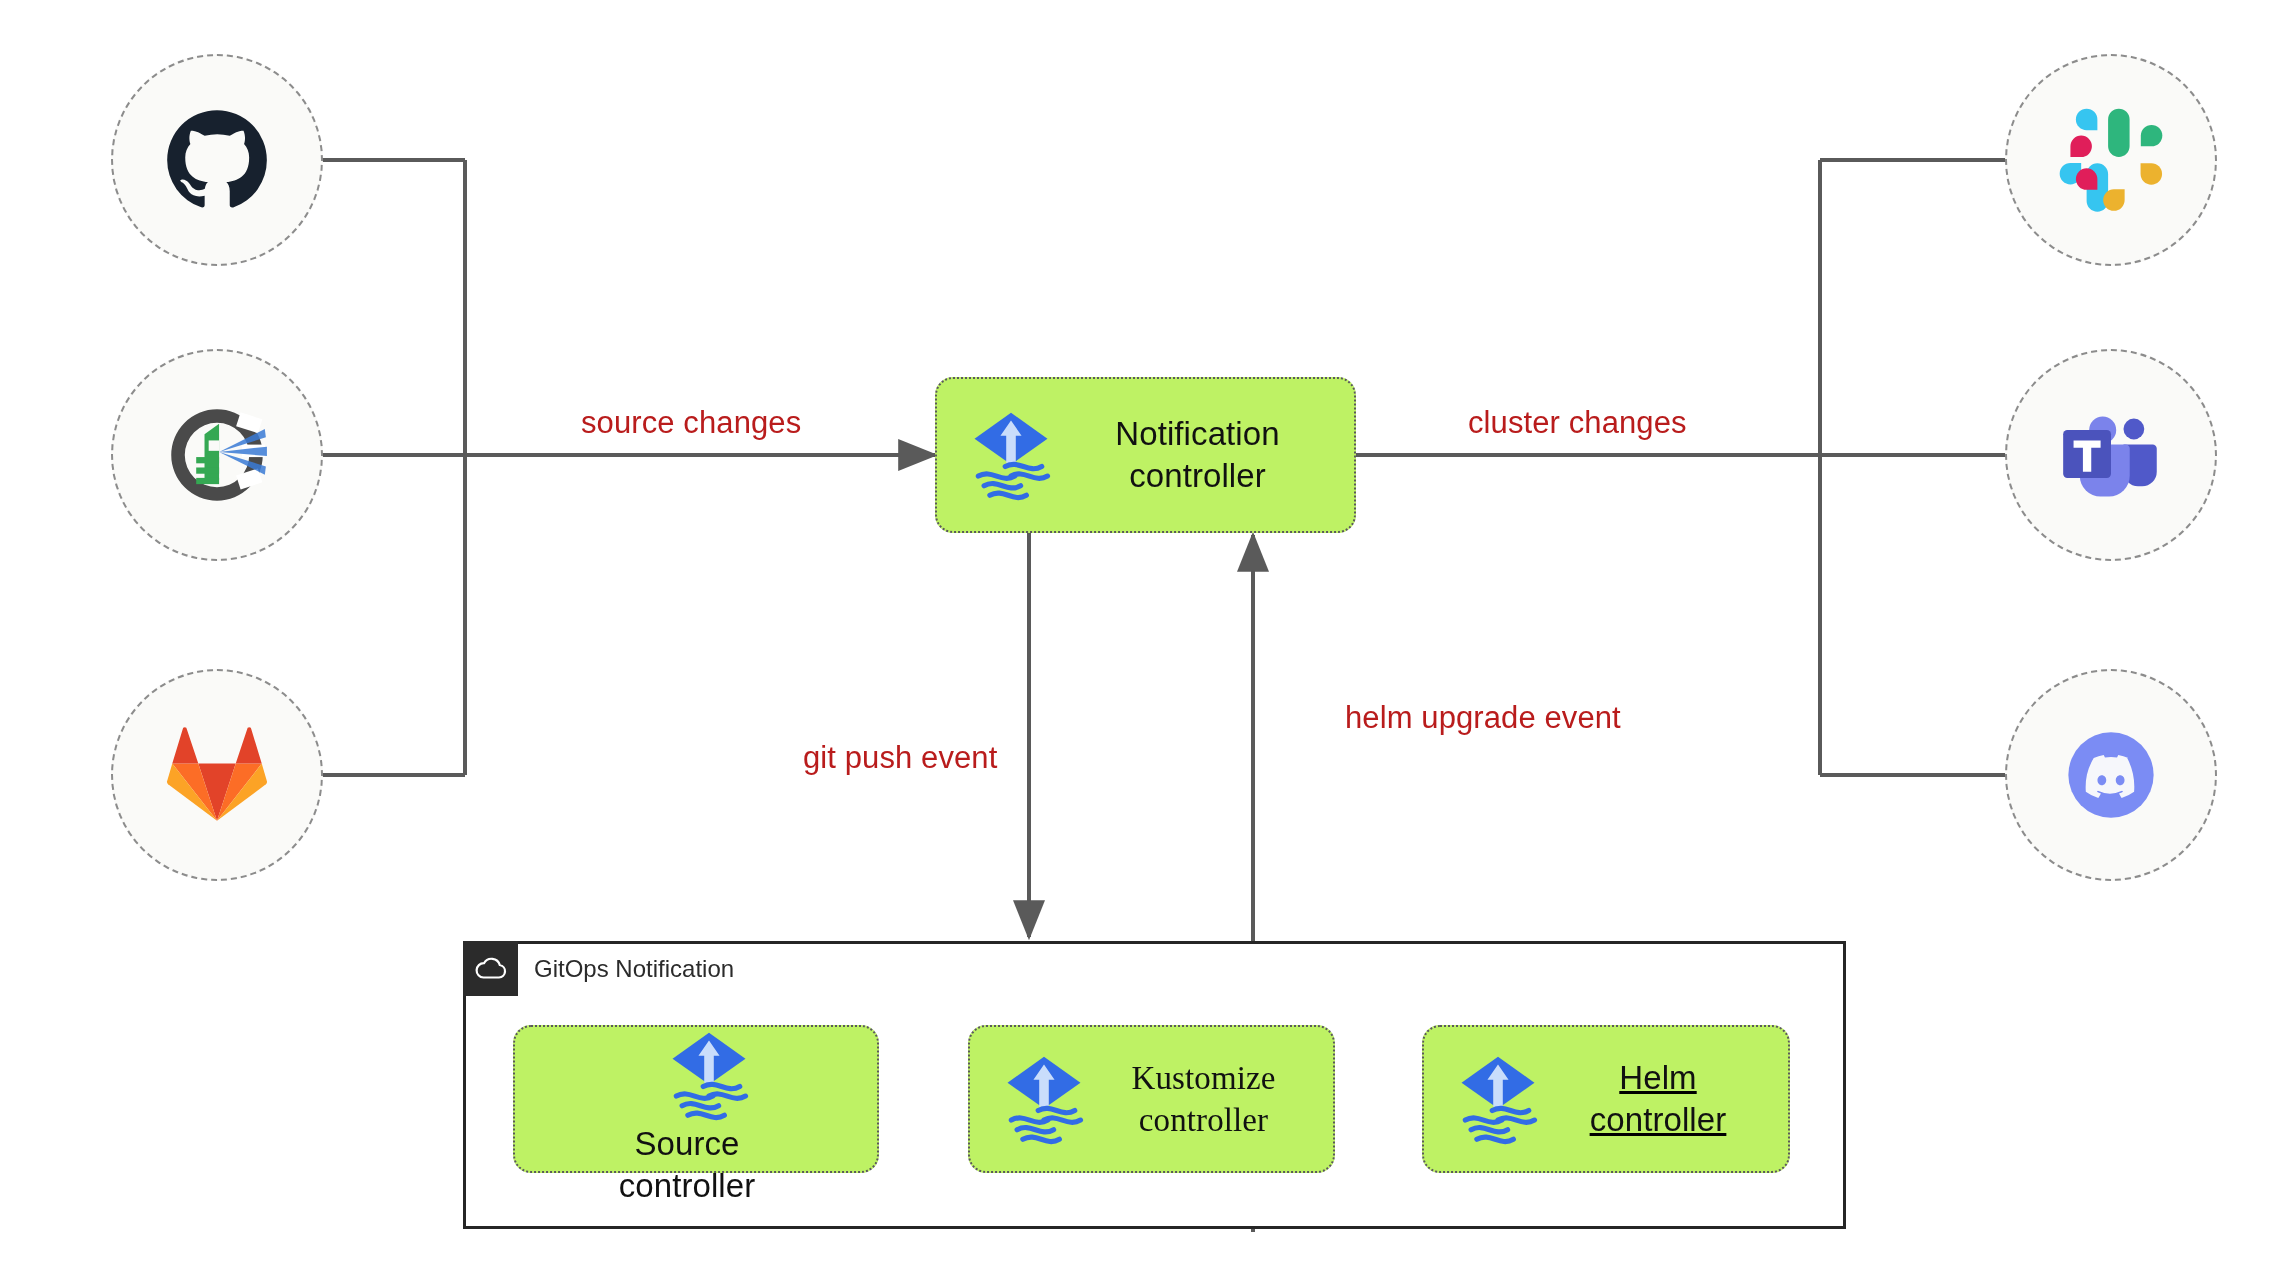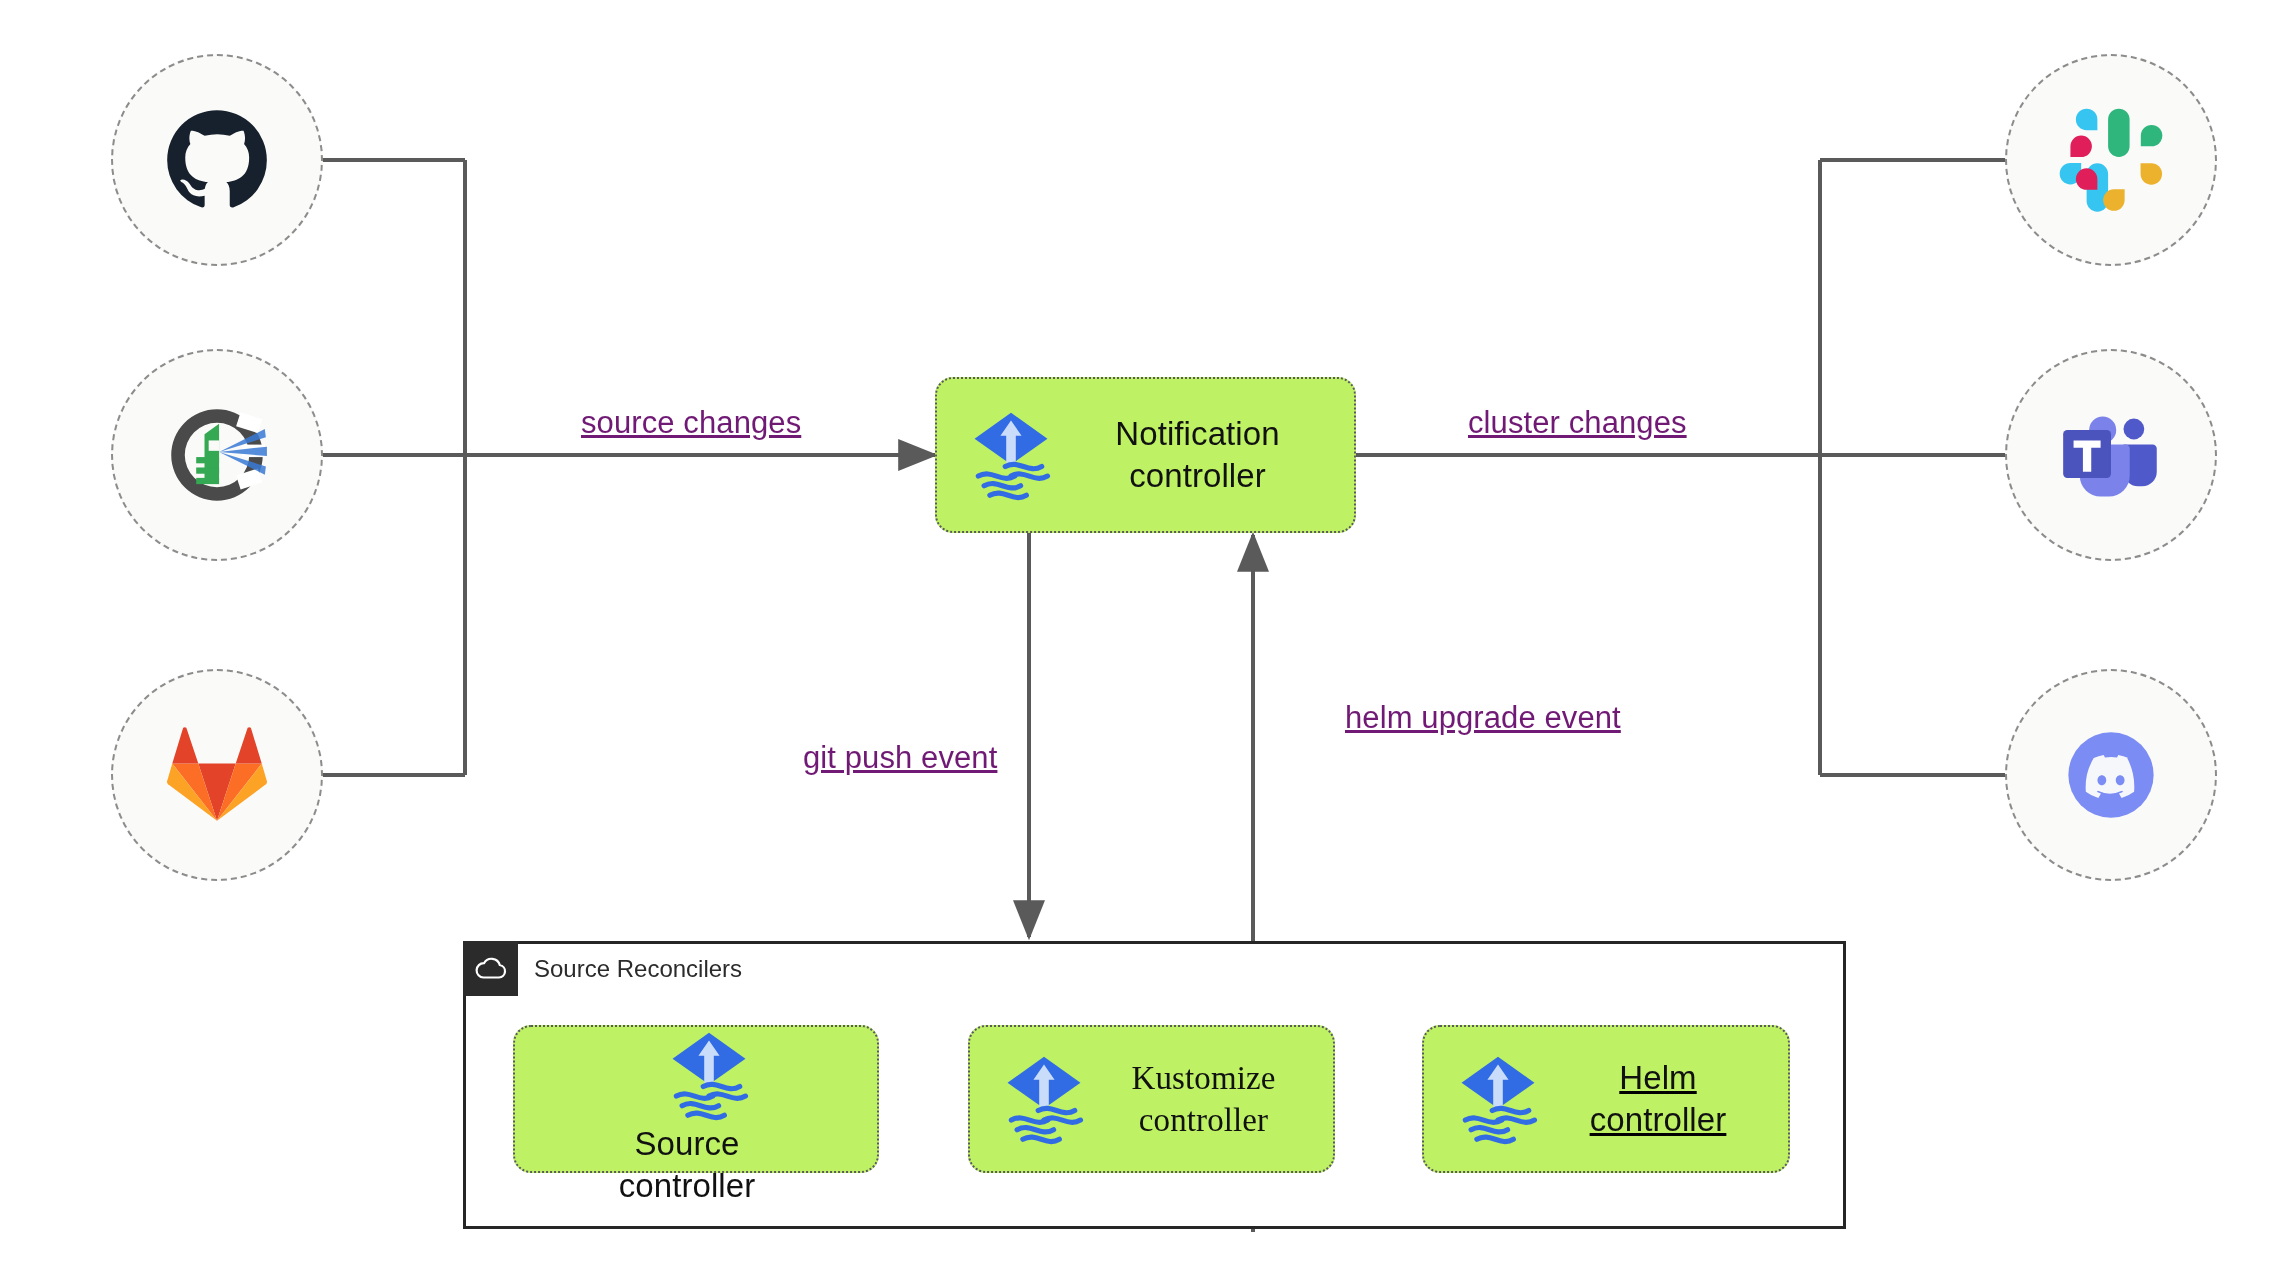--- a/index.html
+++ b/index.html
@@ -100,24 +100,23 @@
     font-size:24px;
     color:#2b2b2b;
     margin-left:16px;
     white-space:nowrap;
   }
 
   
   .edge-label{
     position:absolute;
     font-size:31px;
-    color:#701a75;
+    color:#b91c1c;
     white-space:nowrap;
     letter-spacing:.1px;
-    text-decoration:underline;
   }
 </style>
 </head>
 <body>
 
 <div id="stage">
 
   <svg id="wires" viewBox="0 0 2292 1284" width="2292" height="2292" preserveAspectRatio="none" style="width:2292px;height:1284px;">
     <defs>
       <marker id="arrow" markerWidth="10" markerHeight="8" refX="9.2" refY="4" orient="auto" markerUnits="strokeWidth">
@@ -256,21 +255,21 @@
     </div>
   </div>
 
   <div id="group-box"></div>
   <div id="group-head">
     <div class="cloud-chip">
       <svg width="36" height="26" viewBox="0 0 36 26">
         <path fill="none" stroke="#ffffff" stroke-width="2.2" d="M10.5 21.5h15.5a6.3 6.3 0 0 0 .8-12.5A8.6 8.6 0 0 0 11 7.2 5.7 5.7 0 0 0 10.5 21.5z"></path>
       </svg>
     </div>
-    <div class="group-title">Source Reconcilers</div>
+    <div class="group-title">GitOps Notification</div>
   </div>
 
   <div class="ctrl-box" style="left:513px; top:1025px; width:366px; height:148px;flex-direction:column;">
     <svg class="flux-logo" viewBox="0 0 100 100">
       <path fill="#326ce5" d="M50 6 L88 33 L50 60 L12 33 Z"></path>
       <path fill="#c9ddfb" d="M50 14 L61 30 H55 v28 h-10 V30 h-6 Z"></path>
       <g stroke="#326ce5" stroke-width="5.4" fill="none" stroke-linecap="round">
         <path d="M16 72 C30 64 40 80 54 72"></path>
         <path d="M22 82 C36 74 46 90 60 82"></path>
         <path d="M28 92 C42 84 52 100 66 92"></path>

